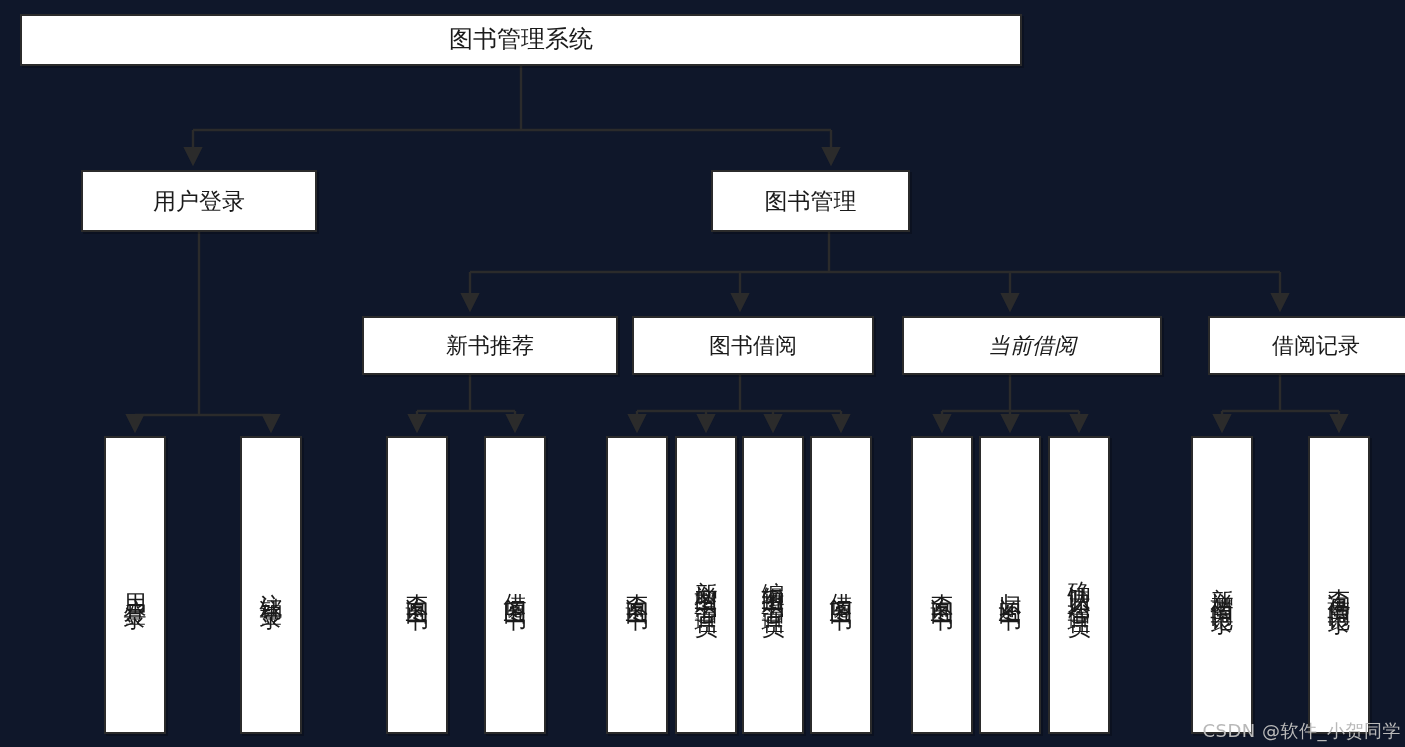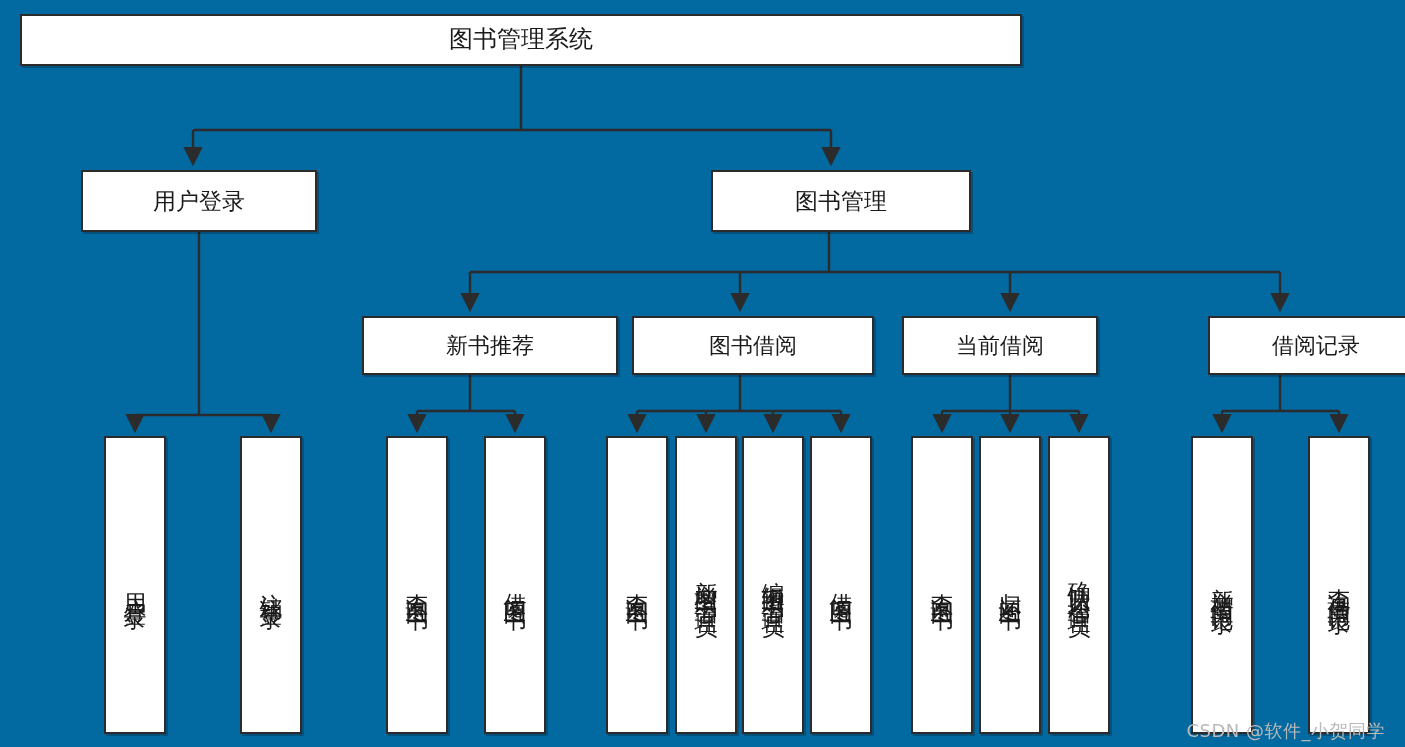--- a/index.html
+++ b/index.html
@@ -8,21 +8,21 @@
     padding: 0;
     background: #ffffff;
   }
   body {
     font-family: "DejaVu Sans", "Liberation Sans", sans-serif;
   }
   #canvas {
     position: relative;
     width: 1405px;
     height: 747px;
-    background: #0369a1;
+    background: #0f172a;
     overflow: hidden;
   }
   #edges {
     position: absolute;
     left: 0;
     top: 0;
     width: 1405px;
     height: 747px;
     pointer-events: none;
   }
@@ -59,21 +59,21 @@
     letter-spacing: 5px;
     line-height: 1;
   }
   .node.root .label   { font-size: 24px; }
   .node.lvl2 .label   { font-size: 23px; }
   .node.lvl3 .label   { font-size: 22px; }
   .node.v .label      { font-size: 23px; }
 
   #watermark {
     position: absolute;
-    right: 20px;
+    right: 4px;
     bottom: 4px;
     font-size: 18px;
     color: #b9b9b9;
     letter-spacing: 0.5px;
     white-space: nowrap;
     z-index: 5;
     font-family: "DejaVu Sans", "Liberation Sans", sans-serif;
   }
 </style>
 </head>
@@ -134,31 +134,31 @@
     </g>
   </svg>
 
   <div class="node h root" style="left:20px; top:14px; width:1002px; height:52px;">
     <span class="label">图书管理系统</span>
   </div>
 
   <div class="node h lvl2" style="left:81px; top:170px; width:236px; height:62px;">
     <span class="label">用户登录</span>
   </div>
-  <div class="node h lvl2" style="left:711px; top:170px; width:260px; height:62px;">
+  <div class="node h lvl2" style="left:711px; top:170px; width:199px; height:62px;">
     <span class="label">图书管理</span>
   </div>
 
   <div class="node h lvl3" style="left:362px; top:316px; width:256px; height:59px;">
     <span class="label">新书推荐</span>
   </div>
   <div class="node h lvl3" style="left:632px; top:316px; width:242px; height:59px;">
     <span class="label">图书借阅</span>
   </div>
-  <div class="node h lvl3" style="left:902px; top:316px; width:196px; height:59px;">
+  <div class="node h lvl3" style="left:902px; top:316px; width:260px; height:59px;font-style:italic;">
     <span class="label">当前借阅</span>
   </div>
   <div class="node h lvl3" style="left:1208px; top:316px; width:216px; height:59px;">
     <span class="label">借阅记录</span>
   </div>
 
   <div class="node v" style="left:104px; top:436px; width:62px; height:298px;">
     <span class="label">用户登录</span>
   </div>
   <div class="node v" style="left:240px; top:436px; width:62px; height:298px;">

